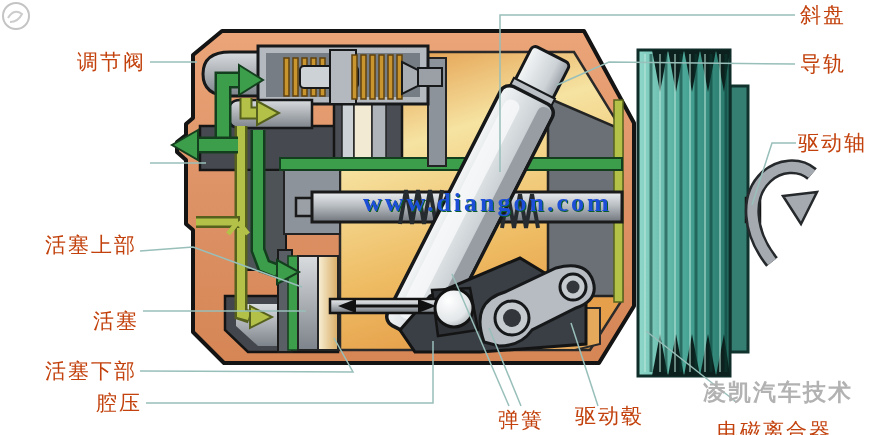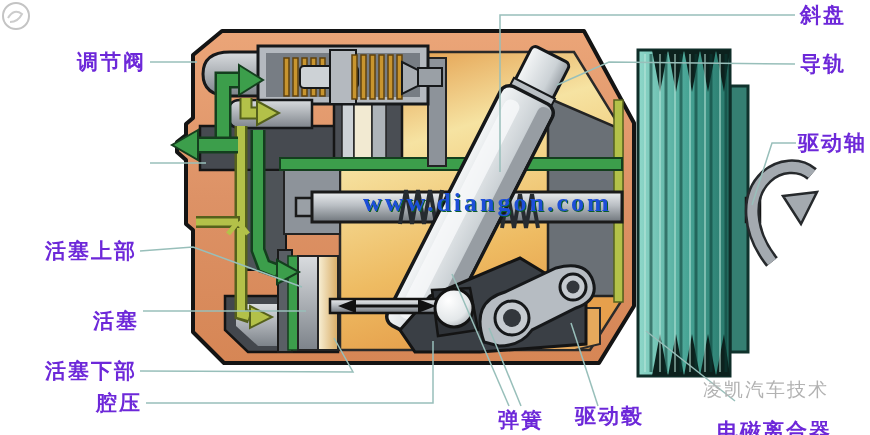--- a/index.html
+++ b/index.html
@@ -1,23 +1,23 @@
 <!DOCTYPE html>
 <html><head>
 <meta charset="utf-8">
 <style>
   html,body{margin:0;padding:0;background:#fff;}
   .stage{position:relative;width:870px;height:435px;background:#ffffff;overflow:hidden;
          font-family:"Liberation Sans","DejaVu Sans",sans-serif;}
   .stage svg{position:absolute;left:0;top:0;}
-  .lbl{position:absolute;font-weight:bold;font-size:21px;line-height:1.1;color:#6d28d9;
+  .lbl{position:absolute;font-weight:normal;font-size:21px;line-height:1.1;color:#c2410c;
        white-space:nowrap;letter-spacing:2px;z-index:5;}
   .wm-site{position:absolute;left:363px;top:188px;z-index:6;font-weight:bold;font-size:26px;
        letter-spacing:3px;color:#1d4ed8;text-shadow:1px 1px 0 #0b5e28;font-family:"Liberation Serif","DejaVu Serif",serif;}
-  .wm-brand{position:absolute;left:703px;top:377px;z-index:6;font-weight:normal;font-size:19px;
+  .wm-brand{position:absolute;left:703px;top:377px;z-index:6;font-weight:bold;font-size:23px;
        letter-spacing:2px;color:#b2b2b2;}
   .wm-logo{position:absolute;left:667px;top:371px;width:32px;height:32px;z-index:6;}
 </style>
 </head>
 <body>
 
 <div class="stage">
 <svg width="870" height="435" viewBox="0 0 870 435">
   <defs>
     <linearGradient id="gBody" x1="0" y1="0" x2="0" y2="1">
@@ -242,21 +242,21 @@
     <polyline points="795,64 609,62 557,85"></polyline>
     <polyline points="796,143 772,143 752,205"></polyline>
     <polyline points="509,406 452,274"></polyline>
     <polyline points="521,406 489,328"></polyline>
     <polyline points="598,406 571,323"></polyline>
     <polyline points="735,401 646,331"></polyline>
   </g>
 </svg>
 
   <div class="lbl" style="right:724px;top:50px;">调节阀</div>
-  <div class="lbl" style="right:733px;top:239px;text-align:right;">活塞上部</div>
+  <div class="lbl" style="right:733px;top:233px;text-align:right;">活塞上部</div>
   <div class="lbl" style="right:731px;top:299px;margin-top:10px;">活塞</div>
   <div class="lbl" style="right:733px;top:359px;">活塞下部</div>
   <div class="lbl" style="right:728px;top:391px;margin-left:19px;">腔压</div>
   <div class="lbl" style="left:800px;top:3px;">斜盘</div>
   <div class="lbl" style="left:800px;top:52px;">导轨</div>
   <div class="lbl" style="left:798px;top:131px;">驱动轴</div>
   <div class="lbl" style="left:498px;top:408px;">弹簧</div>
   <div class="lbl" style="left:575px;top:404px;">驱动毂</div>
   <div class="lbl" style="left:717px;top:403px;margin-top:16px;">电磁离合器</div>
 

